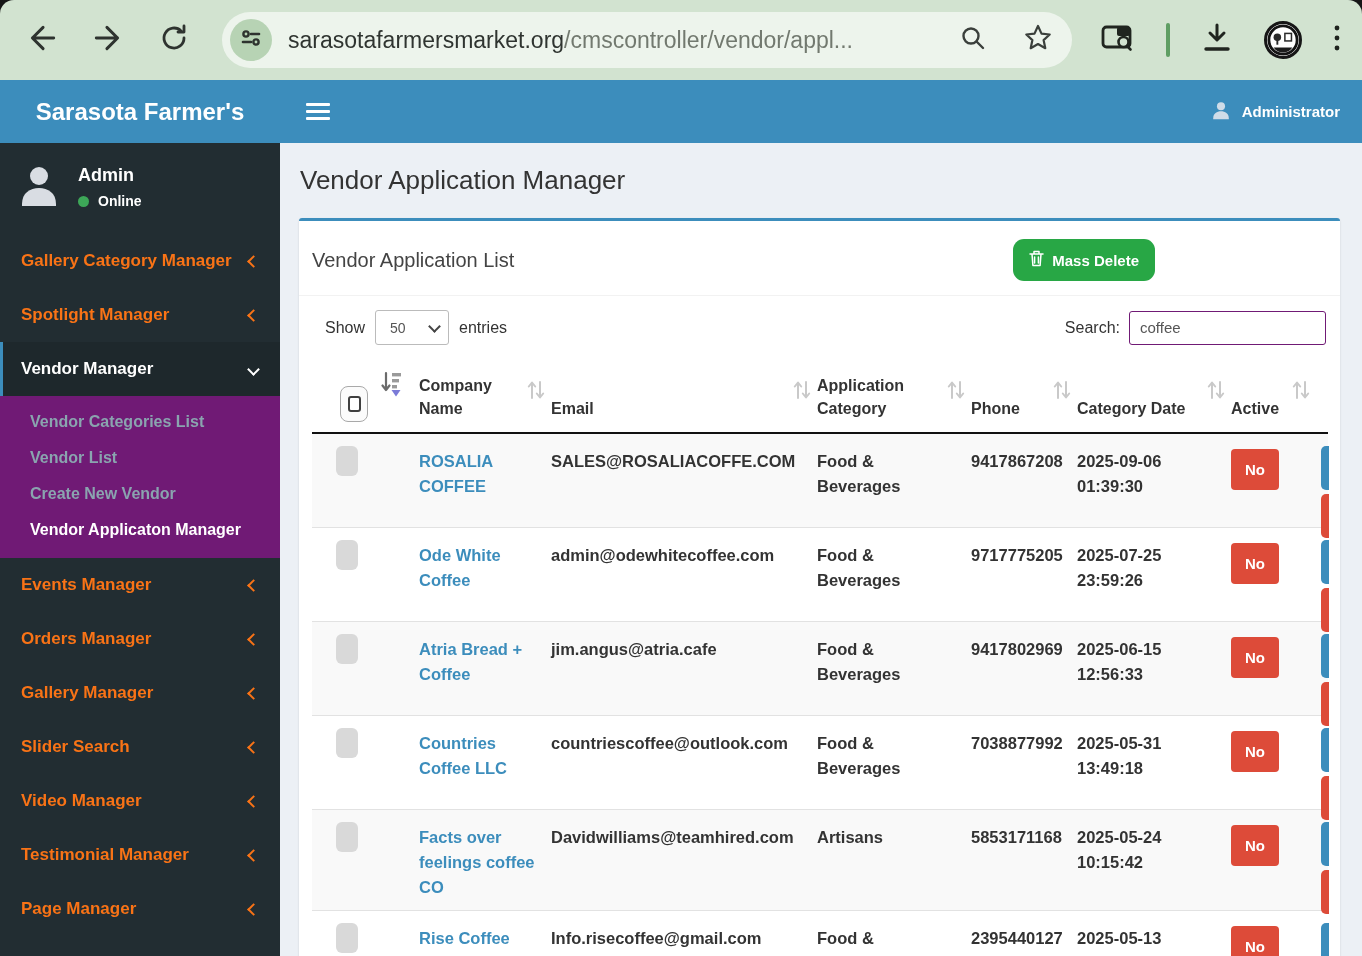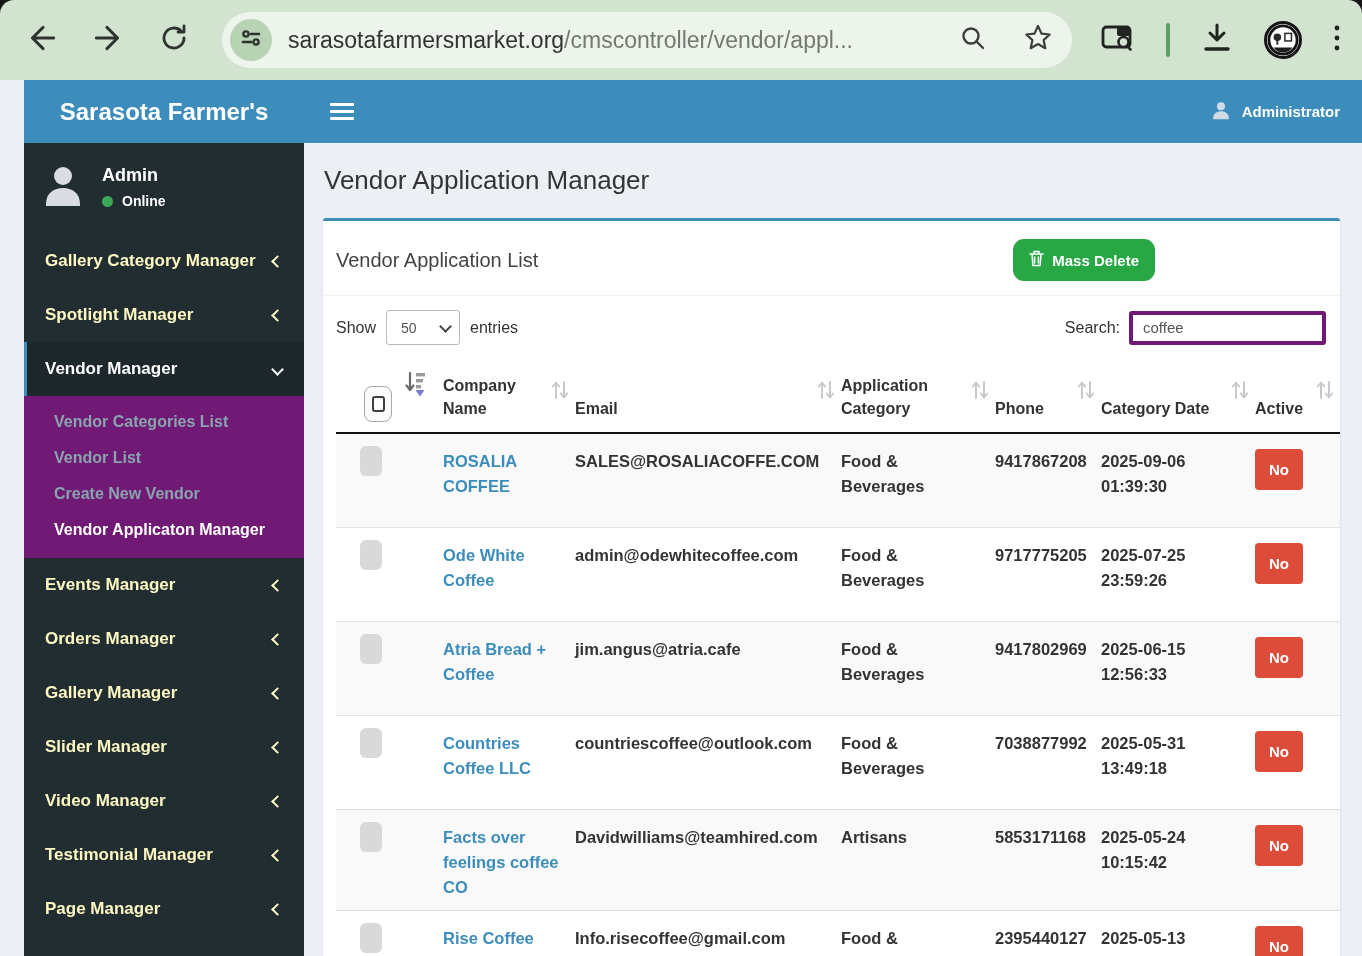--- a/index.html
+++ b/index.html
@@ -18,33 +18,33 @@
     display:flex; align-items:center; justify-content:center; flex:0 0 auto; }
   .url-text { margin-left:16px; font-size:23px; color:#2f3430; white-space:nowrap; overflow:hidden; flex:1; }
   .url-text .path { color:#72796f; }
   .pill-icons { display:flex; align-items:center; gap:34px; margin-left:10px; }
   .chrome-right { display:flex; align-items:center; margin-left:28px; gap:30px; }
   .green-sep { width:4px; height:34px; background:#5f9e63; border-radius:2px; }
   .avatar-emblem { width:38px; height:38px; border-radius:50%; background:#fff;
     border:3px solid #161616; display:flex; align-items:center; justify-content:center; overflow:hidden; }
 
   
-  .app { display:flex; height:876px; background:#ecf0f5;padding-left:24px; }
+  .app { display:flex; height:876px; background:#ecf0f5; }
   .sidebar { width:280px; background:#222d32; flex:0 0 auto; }
   .logo { height:63px; background:#3c8dbc; color:#fff; font-size:24px; font-weight:700;
     display:flex; align-items:center; justify-content:center; }
   .user-panel { display:flex; align-items:center; padding:17px 14px 16px 14px; }
   .user-texts { margin-left:14px; }
   .user-name { color:#fff; font-weight:700; font-size:18px; }
   .user-status { display:flex; align-items:center; margin-top:7px; color:#fff; font-size:14px; font-weight:700; }
   .status-dot { width:11px; height:11px; border-radius:50%; background:#3da758; margin-right:9px; }
 
   .menu { margin-top:4px; }
   .menu-item { height:54px; display:flex; align-items:center; justify-content:space-between;
-    padding:0 22px 0 21px; color:#fef9c3; font-weight:700; font-size:17px; cursor:pointer; }
+    padding:0 22px 0 21px; color:#f97316; font-weight:700; font-size:17px; cursor:pointer; }
   .menu-group.active .group-head { background:#1e282c; color:#fff; border-left:3px solid #3c8dbc; padding-left:18px; }
   .chev { display:inline-block; width:9px; height:9px; }
   .chev-left  { border-left:2px solid currentColor; border-top:2px solid currentColor; transform:rotate(-45deg); }
   .chev-down  { border-right:2px solid currentColor; border-bottom:2px solid currentColor; transform:rotate(45deg); }
   .submenu { background:#701a75; padding:8px 0 10px 0; }
   .submenu-item { padding:9px 10px 9px 30px; color:#8aa4af; font-weight:700; font-size:16px; cursor:pointer; }
   .submenu-item.active { color:#fff; }
 
   .main { flex:1; display:flex; flex-direction:column; min-width:0;justify-content:space-between; }
   .topbar { height:63px; background:#3c8dbc; display:flex; align-items:center;
@@ -58,29 +58,29 @@
 
   .card { background:#fff; border-top:3px solid #3c8dbc; border-radius:3px;
     box-shadow:0 1px 2px rgba(0,0,0,.15); height:760px; overflow:hidden; position:relative; }
   .card-head { display:flex; align-items:flex-start; justify-content:space-between;
     padding:18px 185px 14px 13px; border-bottom:1px solid #f2f2f2; }
   .card-title { font-size:20px; color:#444; padding-top:10px; }
   .btn-mass-delete { background:#28a745; color:#fff; border:none; border-radius:11px;
     font-weight:700; font-size:15px; padding:11px 16px; display:flex; align-items:center; gap:8px; cursor:pointer;
     font-family:"Liberation Sans", sans-serif; }
 
-  .toolbar { display:flex; align-items:center; justify-content:space-between; padding:14px 14px 16px 13px; }
+  .toolbar { display:flex; align-items:center; justify-content:space-between; padding:14px 14px 16px 13px;margin-left:13px; }
   .length-ctl, .search-ctl { display:flex; align-items:center; font-size:16px; color:#333; }
   .select-wrap { position:relative; margin:0 10px; }
   select.page-len { -webkit-appearance:none; appearance:none; width:74px; height:35px; border:1px solid #bbb;
     border-radius:3px; background:#fff; font-size:14px; color:#555; padding:0 24px 0 14px;
     font-family:"Liberation Sans", sans-serif; }
   .select-wrap .chev-down { position:absolute; right:10px; top:12px; color:#444; }
   .search-ctl label { margin-right:9px; }
-  .search-input { width:197px; height:34px; border:4px solid #701a75; border-radius:3px; padding:0 10px;
+  .search-input { width:197px; height:34px; border:1px solid #701a75; border-radius:3px; padding:0 10px;
     font-size:15px; color:#555; font-family:"Liberation Sans", sans-serif; background:#fff; }
 
   .table-wrap { padding:0 12px 0 13px; }
   table { width:100%; border-collapse:collapse; table-layout:fixed; }
   col.c-sel{width:107px} col.c-com{width:132px} col.c-eml{width:266px} col.c-cat{width:154px}
   col.c-pho{width:106px} col.c-dat{width:154px} col.c-act{width:85px} col.c-btn{width:12px}
   thead th { height:72px; border-bottom:2px solid #111; vertical-align:bottom; text-align:left;
     font-size:16px; font-weight:700; color:#333; padding:0 28px 12px 0; position:relative; line-height:23px; }
   th .sort-arrows { position:absolute; right:6px; top:16px; }
   th.th-sel { padding:0; }
@@ -243,21 +243,21 @@
       </div>
       <div class="menu-item">
         <span>Orders Manager</span>
         <span class="chev chev-left"></span>
       </div>
       <div class="menu-item">
         <span>Gallery Manager</span>
         <span class="chev chev-left"></span>
       </div>
       <div class="menu-item">
-        <span>Slider Manager</span>
+        <span>Slider Search</span>
         <span class="chev chev-left"></span>
       </div>
       <div class="menu-item">
         <span>Video Manager</span>
         <span class="chev chev-left"></span>
       </div>
       <div class="menu-item">
         <span>Testimonial Manager</span>
         <span class="chev chev-left"></span>
       </div>

